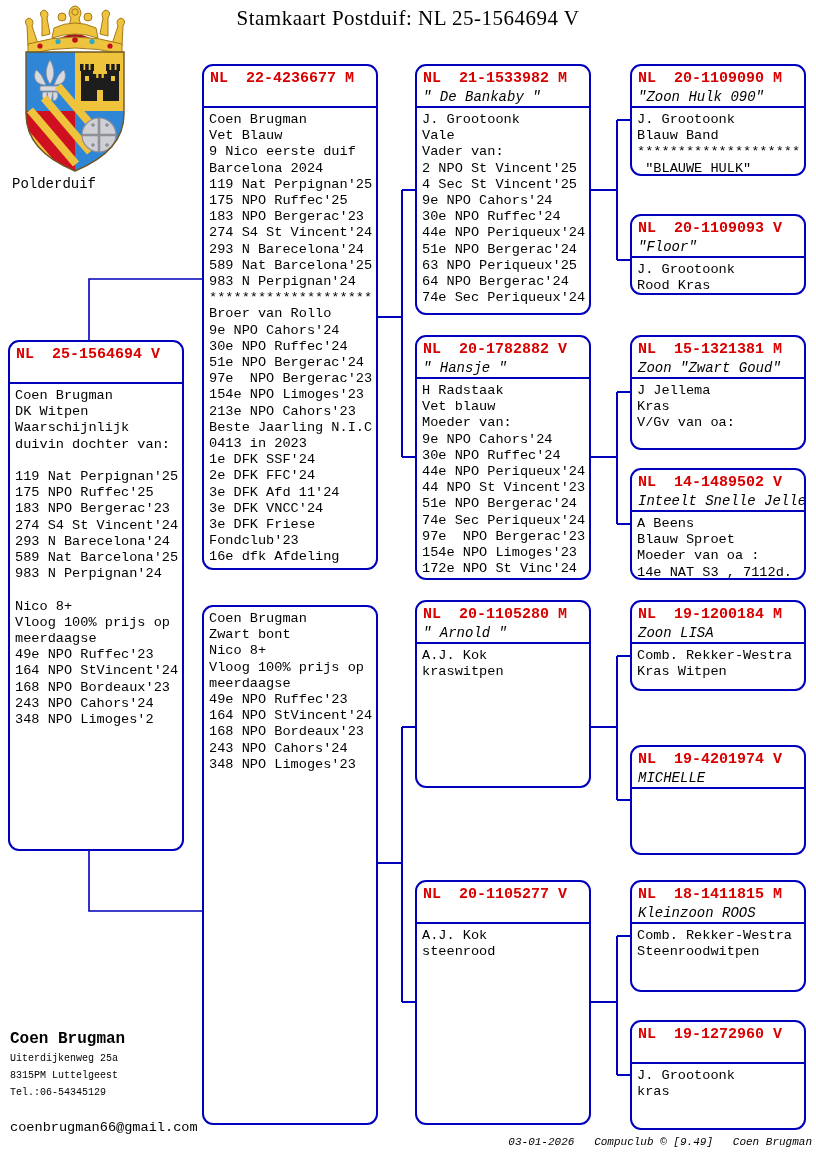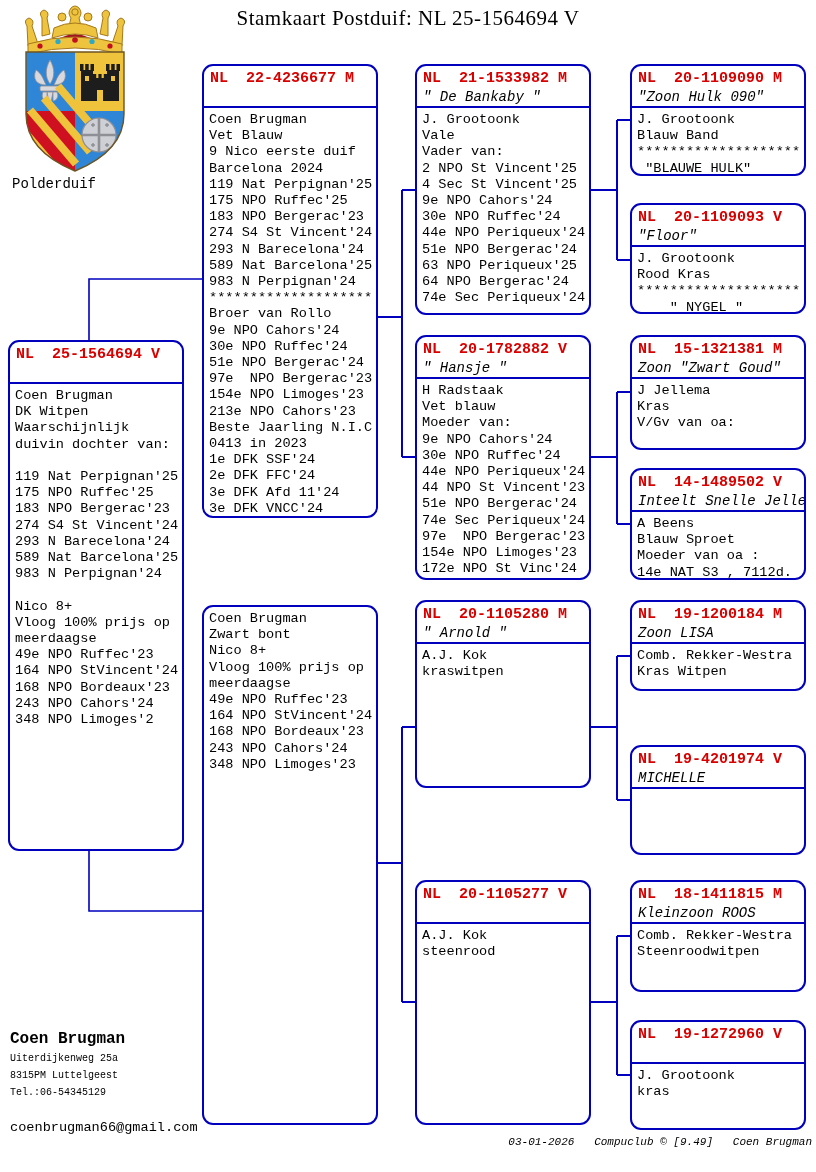--- a/index.html
+++ b/index.html
@@ -166,21 +166,21 @@
 Nico 8+
 Vloog 100% prijs op
 meerdaagse
 49e NPO Ruffec'23
 164 NPO StVincent'24
 168 NPO Bordeaux'23
 243 NPO Cahors'24
 348 NPO Limoges'2</div>
   </div>
 
-  <div class="box" style="left:202px;top:64px;width:176px;height:454px">
+  <div class="box" style="left:202px;top:64px;width:176px;height:506px">
     <div class="box-header">
       <div class="ring">NL  22-4236677 M</div>
       <div class="bname"></div>
     </div>
     <div class="box-body">Coen Brugman
 Vet Blauw
 9 Nico eerste duif
 Barcelona 2024
 119 Nat Perpignan'25
 175 NPO Ruffec'25
@@ -281,21 +281,21 @@
     <div class="box-header">
       <div class="ring">NL  20-1109090 M</div>
       <div class="bname">"Zoon Hulk 090"</div>
     </div>
     <div class="box-body">J. Grootoonk
 Blauw Band
 ********************
  "BLAUWE HULK"</div>
   </div>
 
-  <div class="box" style="left:630px;top:203px;width:176px;height:111px">
+  <div class="box" style="left:630px;top:214px;width:176px;height:81px">
     <div class="box-header">
       <div class="ring">NL  20-1109093 V</div>
       <div class="bname">"Floor"</div>
     </div>
     <div class="box-body">J. Grootoonk
 Rood Kras
 ********************
     " NYGEL "</div>
   </div>
 

